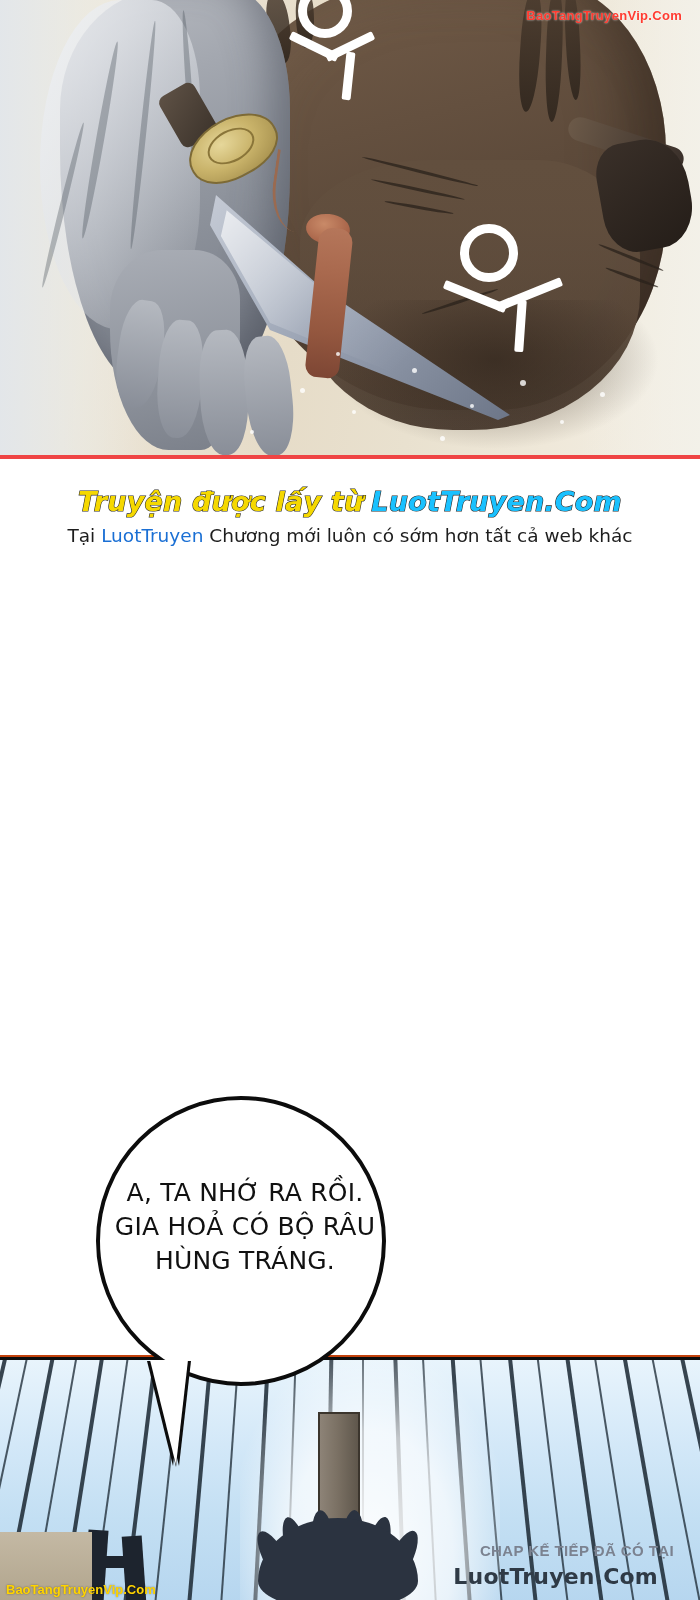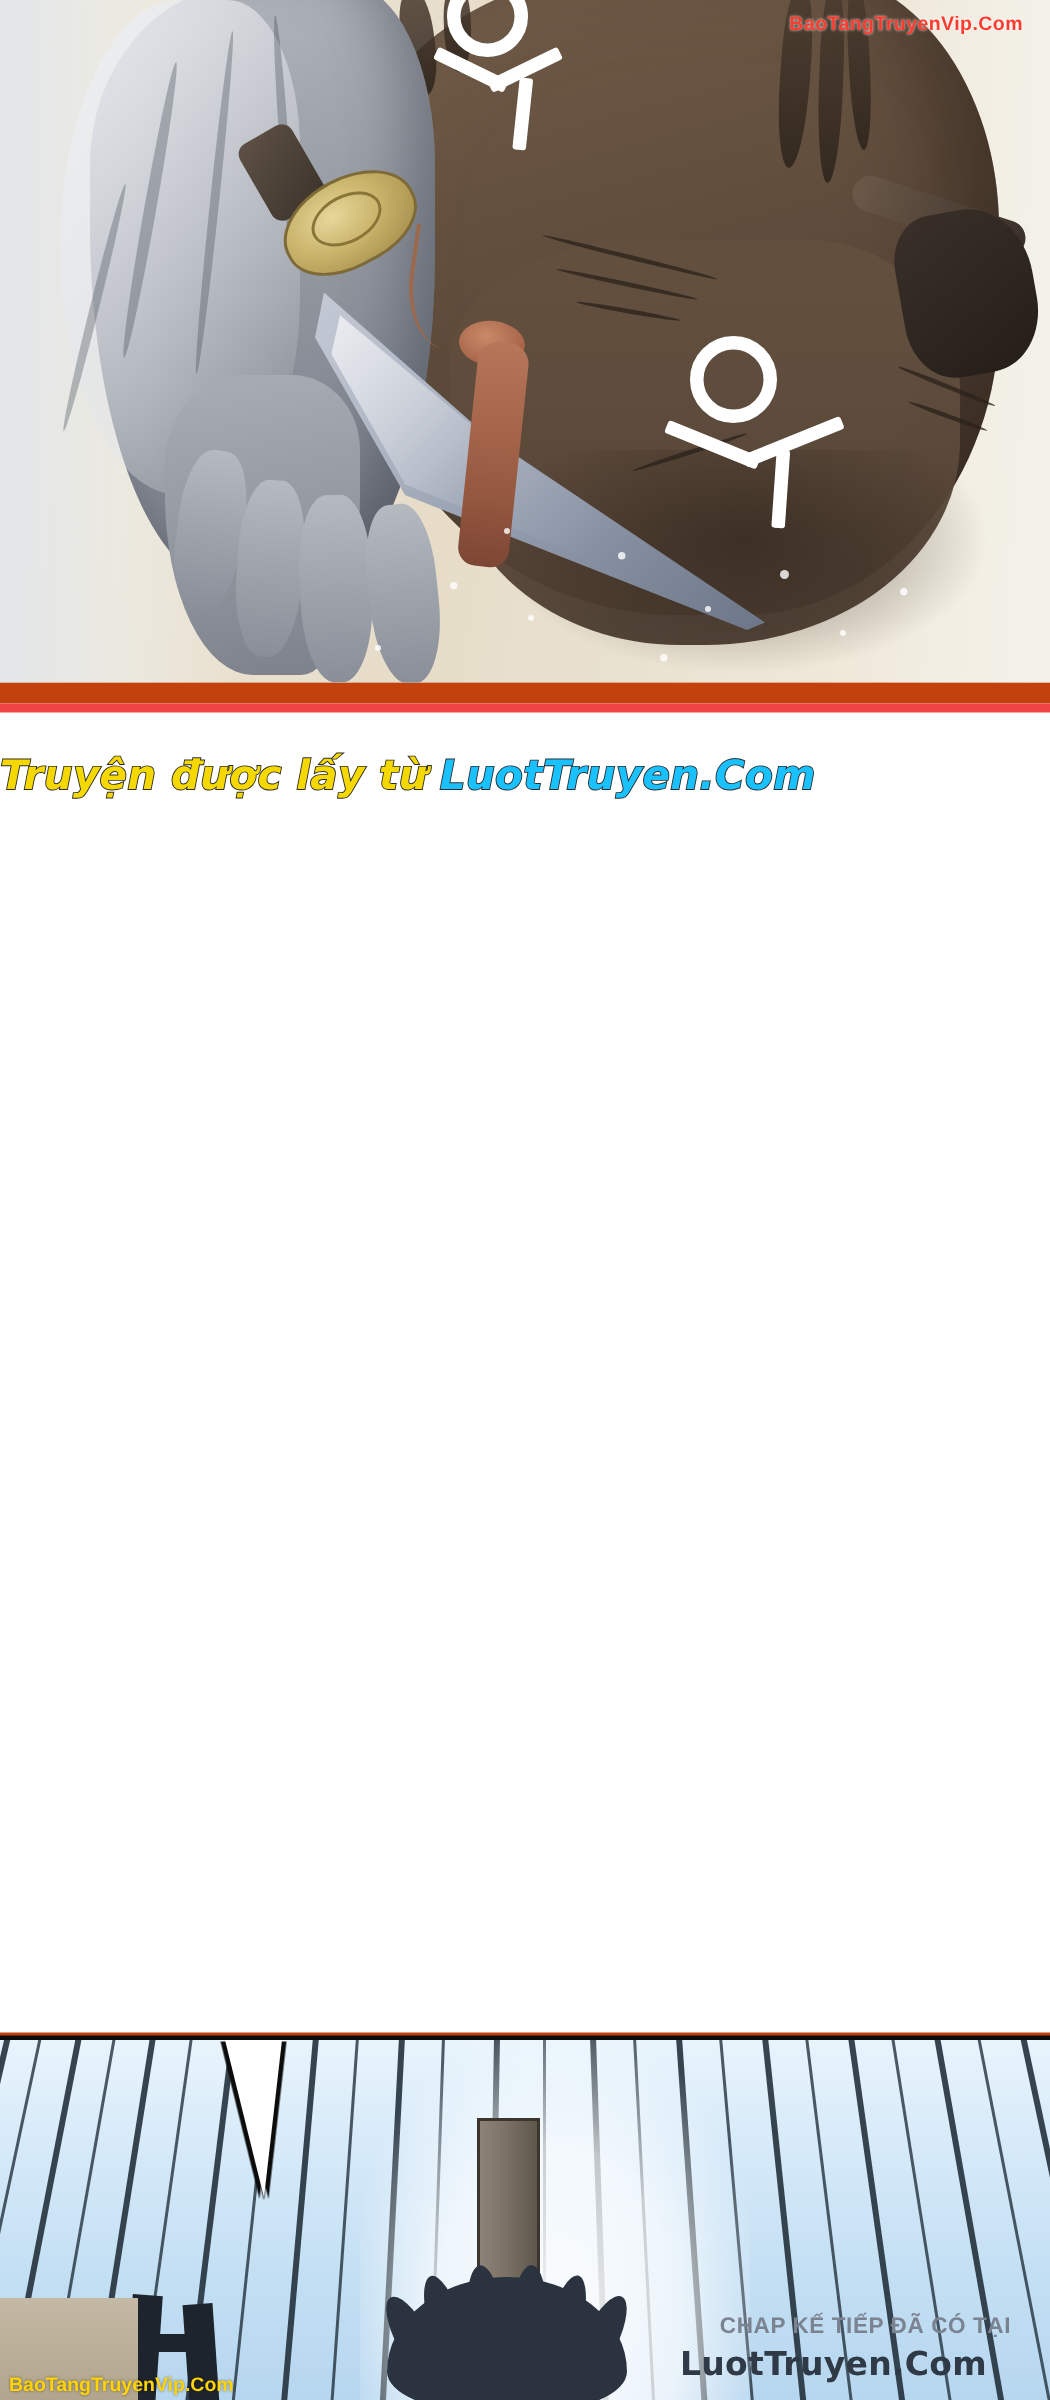--- a/index.html
+++ b/index.html
@@ -257,26 +257,26 @@
     color: #ff3b30;
     letter-spacing: .3px;
     text-shadow: 0 0 2px rgba(255,255,255,.9);
     font-family: "Liberation Sans", sans-serif;
   }
 
   
   .promo {
     position: absolute;
     left: 0;
-    top: 469px;
+    top: 455px;
     width: 700px;
     height: 140px;
     background: #ffffff;
-    border-top: 6px solid #ef4444;
-    text-align: left;
+    border-top: 4px solid #ef4444;
+    text-align: center;
   }
   .promo-title {
     margin-top: 29px;
     font-family: "DejaVu Sans", sans-serif;
     font-size: 27px;
     font-weight: bold;
     font-style: italic;
     letter-spacing: .2px;
     line-height: 1;
   }
@@ -527,25 +527,35 @@
     <div class="speck" style="left:336px;top:352px;width:4px;height:4px;"></div>
     <div class="speck" style="left:440px;top:436px;width:5px;height:5px;"></div>
 
     <div class="watermark-top">BaoTangTruyenVip.Com</div>
   </div>
 
   <div class="promo">
     <div class="promo-title">
       <span class="t1">Truyện được lấy từ</span><span class="t2">LuotTruyen.Com</span>
     </div>
+    <div class="promo-line">
+      <span>Tại </span><span class="brand">LuotTruyen</span><span> Chương mới luôn có sớm hơn tất cả web khác</span>
+    </div>
   </div>
 
   <div class="gutter"></div>
 
   <div class="bubble-tail"></div>
+  <div class="bubble">
+    <div class="bubble-text">
+      <div>A, TA NHỚ RA RỒI.</div>
+      <div>GIA HOẢ CÓ BỘ RÂU</div>
+      <div>HÙNG TRÁNG.</div>
+    </div>
+  </div>
 
   <div class="panel-bottom">
     <div class="pb-sky"></div>
 
     <div class="speedline thick" style="left:12px;transform:rotate(13deg);"></div>
     <div class="speedline" style="left:34px;transform:rotate(12deg);"></div>
     <div class="speedline thick" style="left:58px;transform:rotate(11deg);"></div>
     <div class="speedline" style="left:82px;transform:rotate(10deg);"></div>
     <div class="speedline thick" style="left:106px;transform:rotate(9deg);"></div>
     <div class="speedline" style="left:132px;transform:rotate(8deg);"></div>

